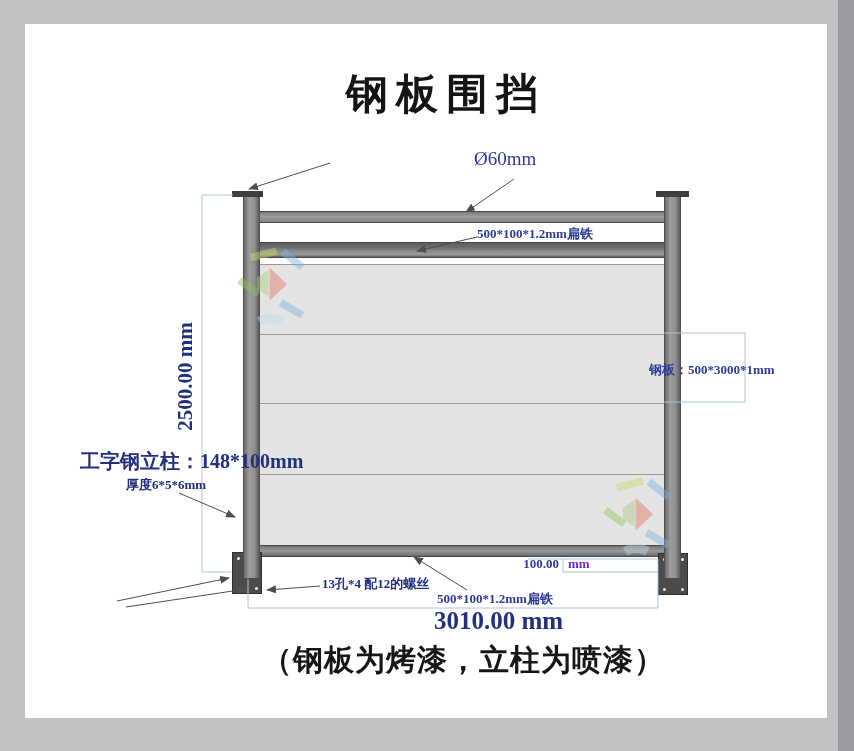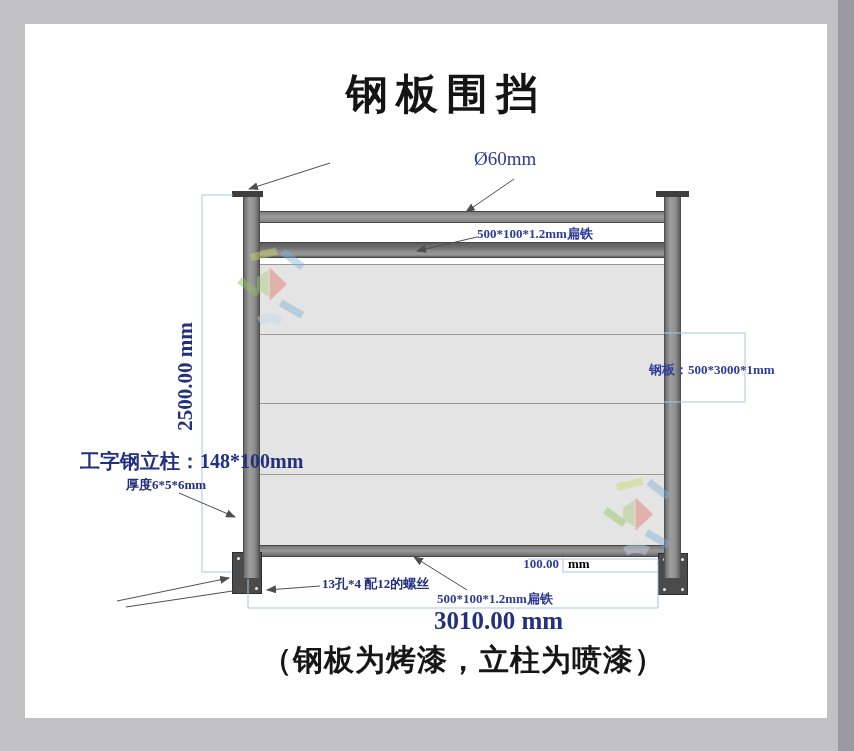--- a/index.html
+++ b/index.html
@@ -49,21 +49,21 @@
   .lbl{position:absolute;z-index:6;white-space:nowrap;font-weight:bold;color:#22307f;}
   .title{left:346px;top:66px;font-size:42px;letter-spacing:8px;color:#141414;}
   .lbl-cap{left:236px;top:133px;font-size:22px;}
   .lbl-pipe{left:474px;top:148px;font-size:19px;font-weight:normal;color:#2f3a95;}
   .lbl-flat-top{left:477px;top:225px;font-size:13px;color:#2e3d98;}
   .lbl-height{left:92px;top:364px;width:186px;text-align:center;font-size:21px;transform:rotate(-90deg);}
   .lbl-column{left:73px;top:448px;font-size:20px;margin-left:7px;}
   .lbl-thick{left:126px;top:476px;font-size:13px;}
   .lbl-panel{left:649px;top:361px;font-size:13px;color:#2e3d98;text-align:right;}
   .lbl-offset-val{left:506px;top:556px;width:53px;text-align:right;font-size:13px;color:#2e3d98;}
-  .lbl-offset-unit{left:568px;top:556px;font-size:13px;color:#000000;}
+  .lbl-offset-unit{left:568px;top:556px;font-size:13px;color:#6d28d9;}
   .lbl-bolts{left:322px;top:575px;font-size:13px;}
   .lbl-flat-bottom{left:437px;top:590px;font-size:13px;color:#2e3d98;}
   .lbl-baseplate{left:92px;top:592px;font-size:25px;}
   .lbl-width{left:402px;top:607px;font-size:25px;margin-left:32px;}
   .footer-note{left:262px;top:640px;font-size:30px;letter-spacing:1px;color:#161616;}
 </style>
 </head>
 <body>
 
 <div class="stage">

